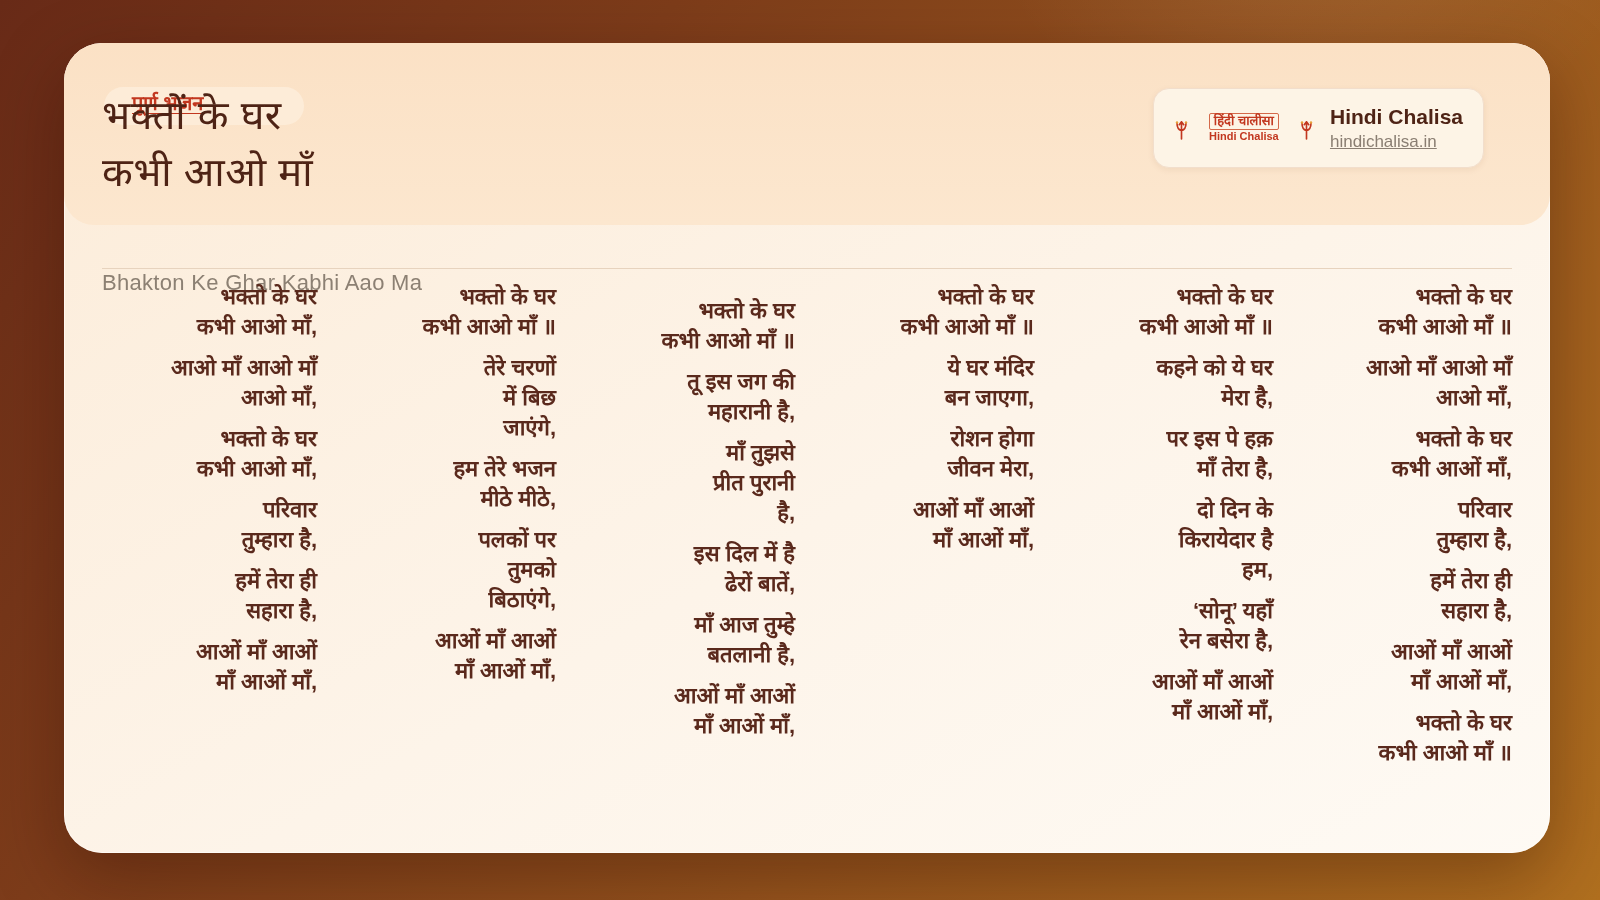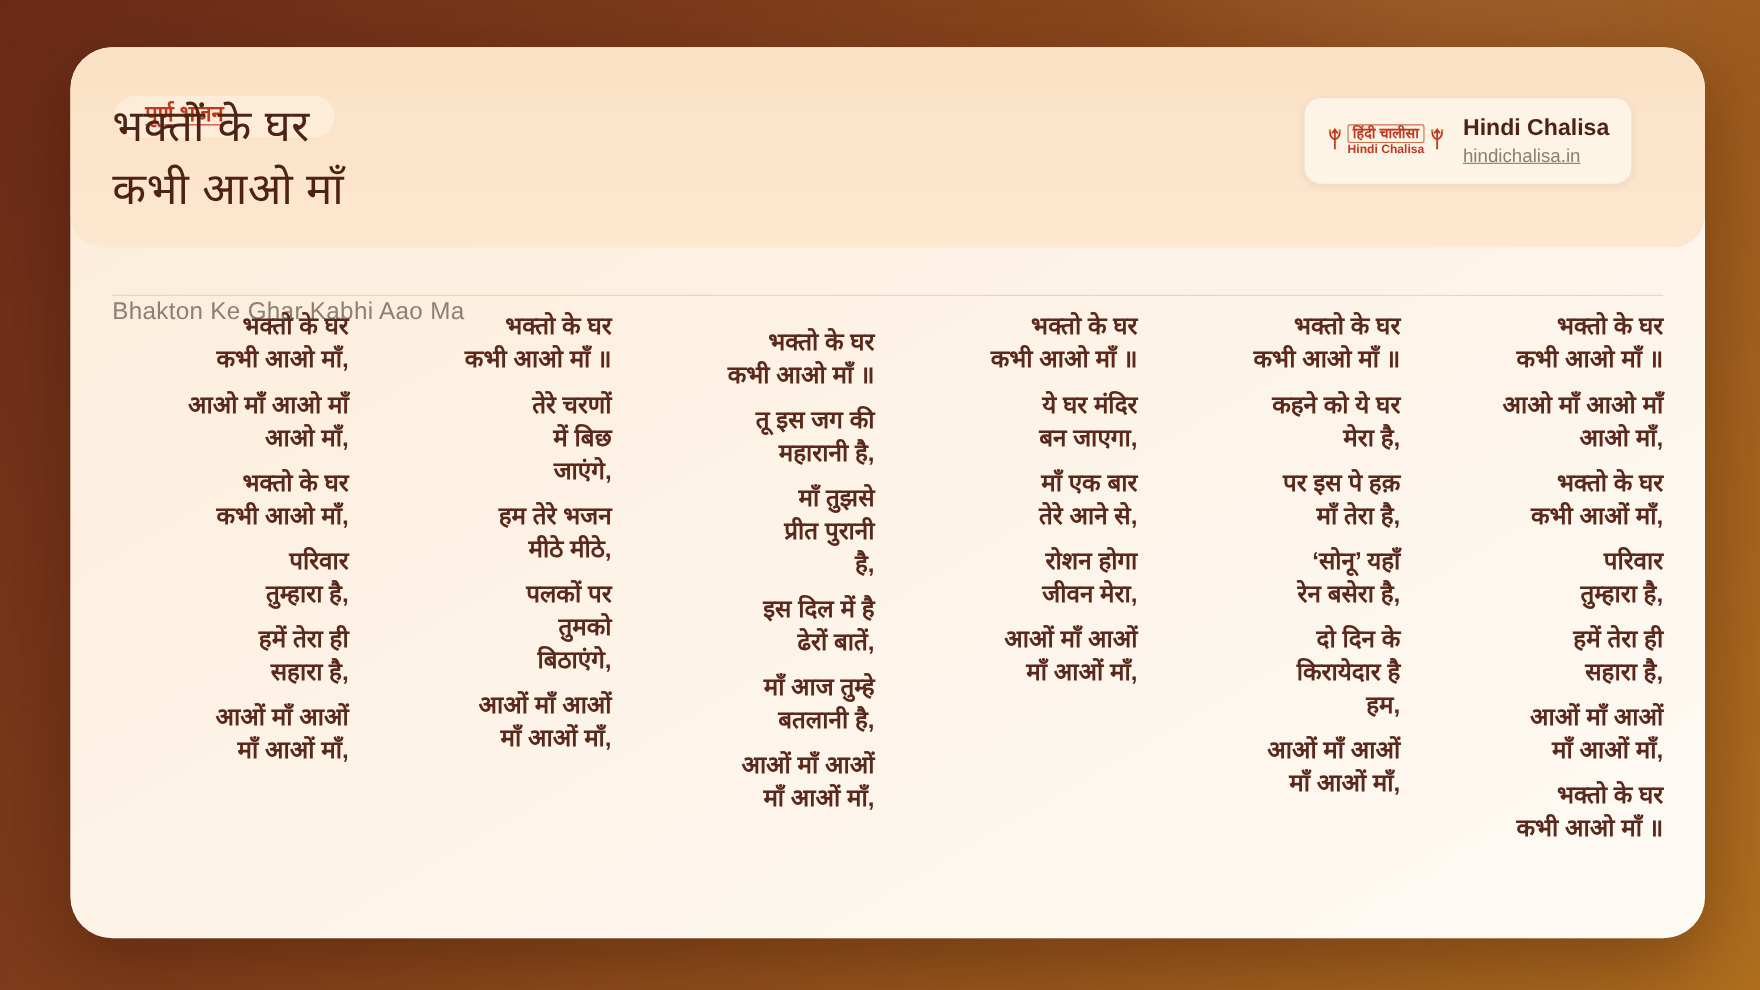--- a/index.html
+++ b/index.html
@@ -37,21 +37,21 @@
     position:absolute;left:38px;top:44px;margin:0;z-index:3;
     font-size:40px;line-height:57px;font-weight:400;color:#4e2315;
     white-space:pre-line;letter-spacing:0.5px;
   }
   .brand-box{
     position:absolute;right:66px;top:45px;height:78px;
     display:flex;align-items:center;gap:16px;padding:0 20px;
     background:#fdf4e6;border:1px solid #f2decc;border-radius:16px;
     box-shadow:0 2px 6px rgba(120,70,20,0.08);cursor:pointer;
   }
-  .brand-logo{display:flex;align-items:flex-start;gap:4px;}
+  .brand-logo{display:flex;align-items:flex-end;gap:20px;}
   .logo-text{display:flex;flex-direction:column;align-items:center;line-height:1.15;}
   .logo-hi{
     font-size:13px;font-weight:700;color:#c2371f;
     border:1px solid #d4694a;padding:0 4px;border-radius:2px;white-space:nowrap;
   }
   .logo-en{font-size:11px;font-weight:700;color:#c2371f;white-space:nowrap;}
   .brand-text{display:flex;flex-direction:column;line-height:1.25;}
   .brand-name{font-size:21px;font-weight:700;color:#4e2315;white-space:nowrap;}
   .brand-domain{font-size:17px;color:#8a7e72;text-decoration:underline;}
   .card-body{padding:0 38px;position:relative;}
@@ -154,39 +154,37 @@
           <p class="verse">माँ आज तुम्हे
 बतलानी है,</p>
           <p class="verse">आओं माँ आओं
 माँ आओं माँ,</p>
         </div>
         <div class="lyrics-col">
           <p class="verse">भक्तो के घर
 कभी आओ माँ ॥</p>
           <p class="verse">ये घर मंदिर
 बन जाएगा,</p>
-          <p class="verse">माँ एक बार
-तेरे आने से,</p>
           <p class="verse">रोशन होगा
 जीवन मेरा,</p>
           <p class="verse">आओं माँ आओं
 माँ आओं माँ,</p>
         </div>
         <div class="lyrics-col">
           <p class="verse">भक्तो के घर
 कभी आओ माँ ॥</p>
           <p class="verse">कहने को ये घर
 मेरा है,</p>
           <p class="verse">पर इस पे हक़
 माँ तेरा है,</p>
-          <p class="verse">‘सोनू’ यहाँ
-रेन बसेरा है,</p>
           <p class="verse">दो दिन के
 किरायेदार है
 हम,</p>
+          <p class="verse">‘सोनू’ यहाँ
+रेन बसेरा है,</p>
           <p class="verse">आओं माँ आओं
 माँ आओं माँ,</p>
         </div>
         <div class="lyrics-col">
           <p class="verse">भक्तो के घर
 कभी आओ माँ ॥</p>
           <p class="verse">आओ माँ आओ माँ
 आओ माँ,</p>
           <p class="verse">भक्तो के घर
 कभी आओं माँ,</p>

